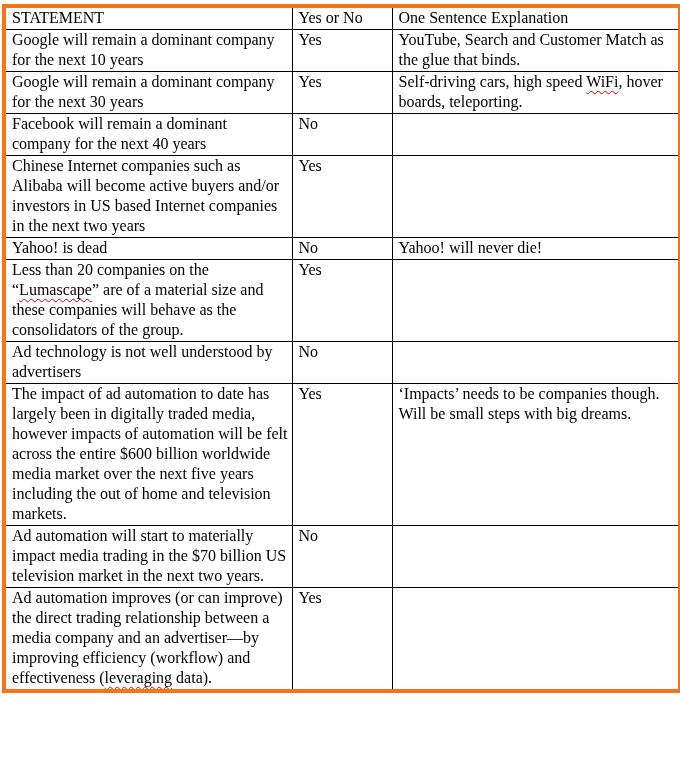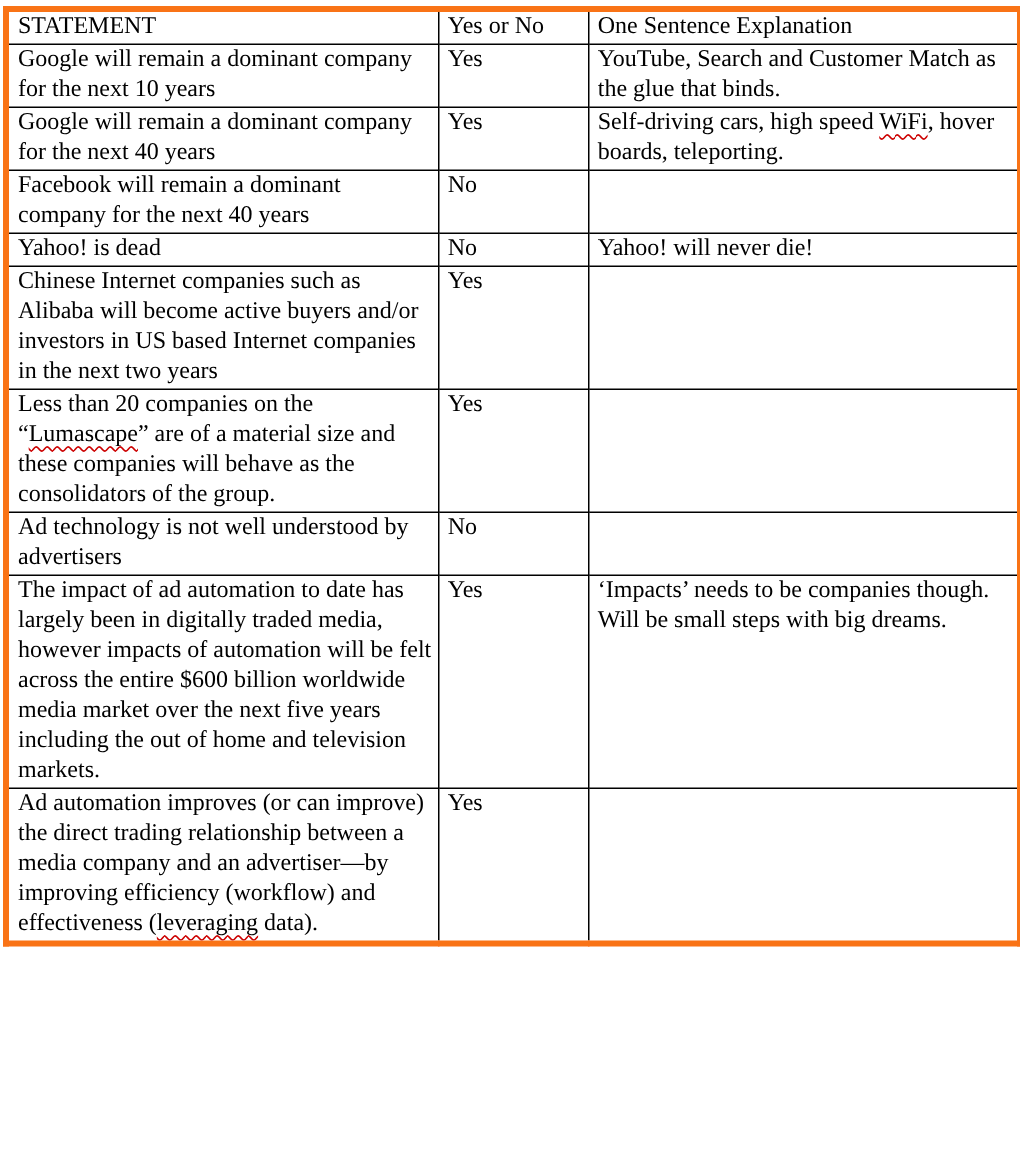--- a/index.html
+++ b/index.html
@@ -71,54 +71,59 @@
         <th>One Sentence Explanation</th>
       </tr>
     </thead>
     <tbody>
       <tr>
         <td>Google will remain a dominant company for the next 10 years</td>
         <td>Yes</td>
         <td>YouTube, Search and Customer Match as the glue that binds.</td>
       </tr>
       <tr>
-        <td>Google will remain a dominant company for the next 40 years</td>
+        <td>Google will remain a dominant company for the next 30 years</td>
         <td>Yes</td>
         <td>Self-driving cars, high speed <span class="misspelled">WiFi</span>, hover boards, teleporting.</td>
       </tr>
       <tr>
         <td>Facebook will remain a dominant company for the next 40 years</td>
         <td>No</td>
         <td></td>
       </tr>
       <tr>
+        <td>Chinese Internet companies such as Alibaba will become active buyers and/or investors in US based Internet companies in the next two years</td>
+        <td>Yes</td>
+        <td></td>
+      </tr>
+      <tr>
         <td>Yahoo! is dead</td>
         <td>No</td>
         <td>Yahoo! will never die!</td>
-      </tr>
-      <tr>
-        <td>Chinese Internet companies such as Alibaba will become active buyers and/or investors in US based Internet companies in the next two years</td>
-        <td>Yes</td>
-        <td></td>
       </tr>
       <tr>
         <td>Less than 20 companies on the “<span class="misspelled">Lumascape</span>” are of a material size and these companies will behave as the consolidators of the group.</td>
         <td>Yes</td>
         <td></td>
       </tr>
       <tr>
         <td>Ad technology is not well understood by advertisers</td>
         <td>No</td>
         <td></td>
       </tr>
       <tr>
         <td>The impact of ad automation to date has largely been in digitally traded media, however impacts of automation will be felt across the entire $600 billion worldwide media market over the next five years including the out of home and television markets.</td>
         <td>Yes</td>
         <td>‘Impacts’ needs to be companies though. Will be small steps with big dreams.</td>
       </tr>
       <tr>
+        <td>Ad automation will start to materially impact media trading in the $70 billion US television market in the next two years.</td>
+        <td>No</td>
+        <td></td>
+      </tr>
+      <tr>
         <td>Ad automation improves (or can improve) the direct trading relationship between a media company and an advertiser—by improving efficiency (workflow) and effectiveness (<span class="misspelled">leveraging</span> data).</td>
         <td>Yes</td>
         <td></td>
       </tr>
     </tbody>
   </table>
 </div>
 
 </body></html>

